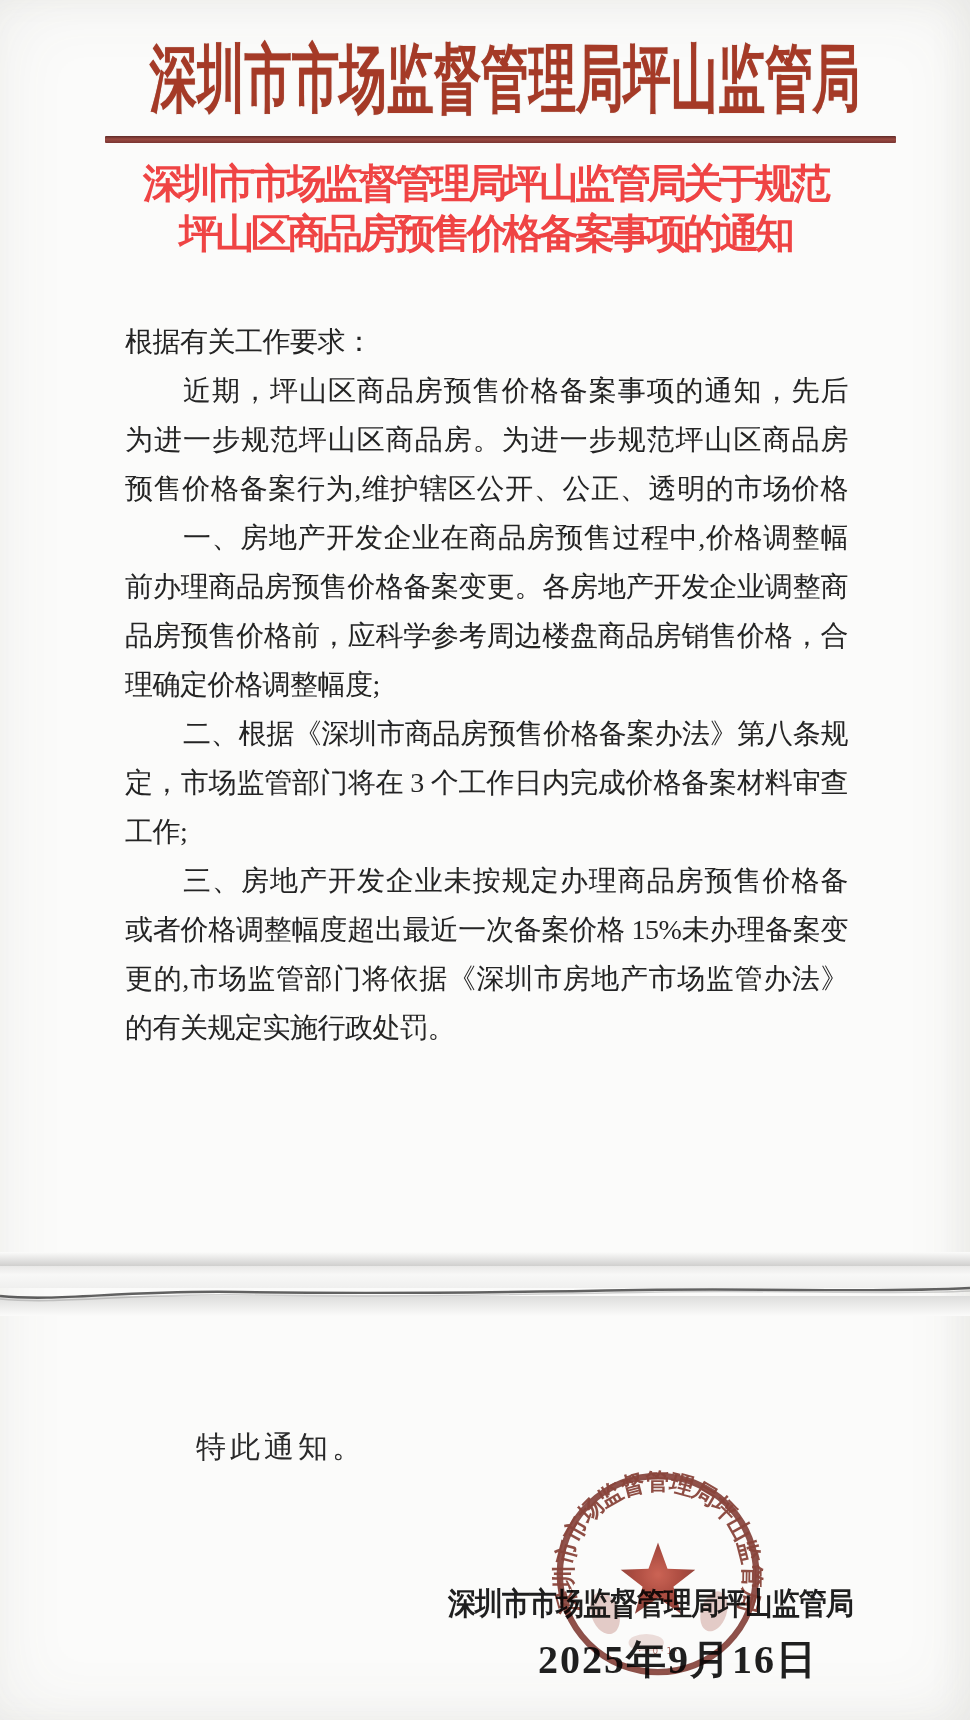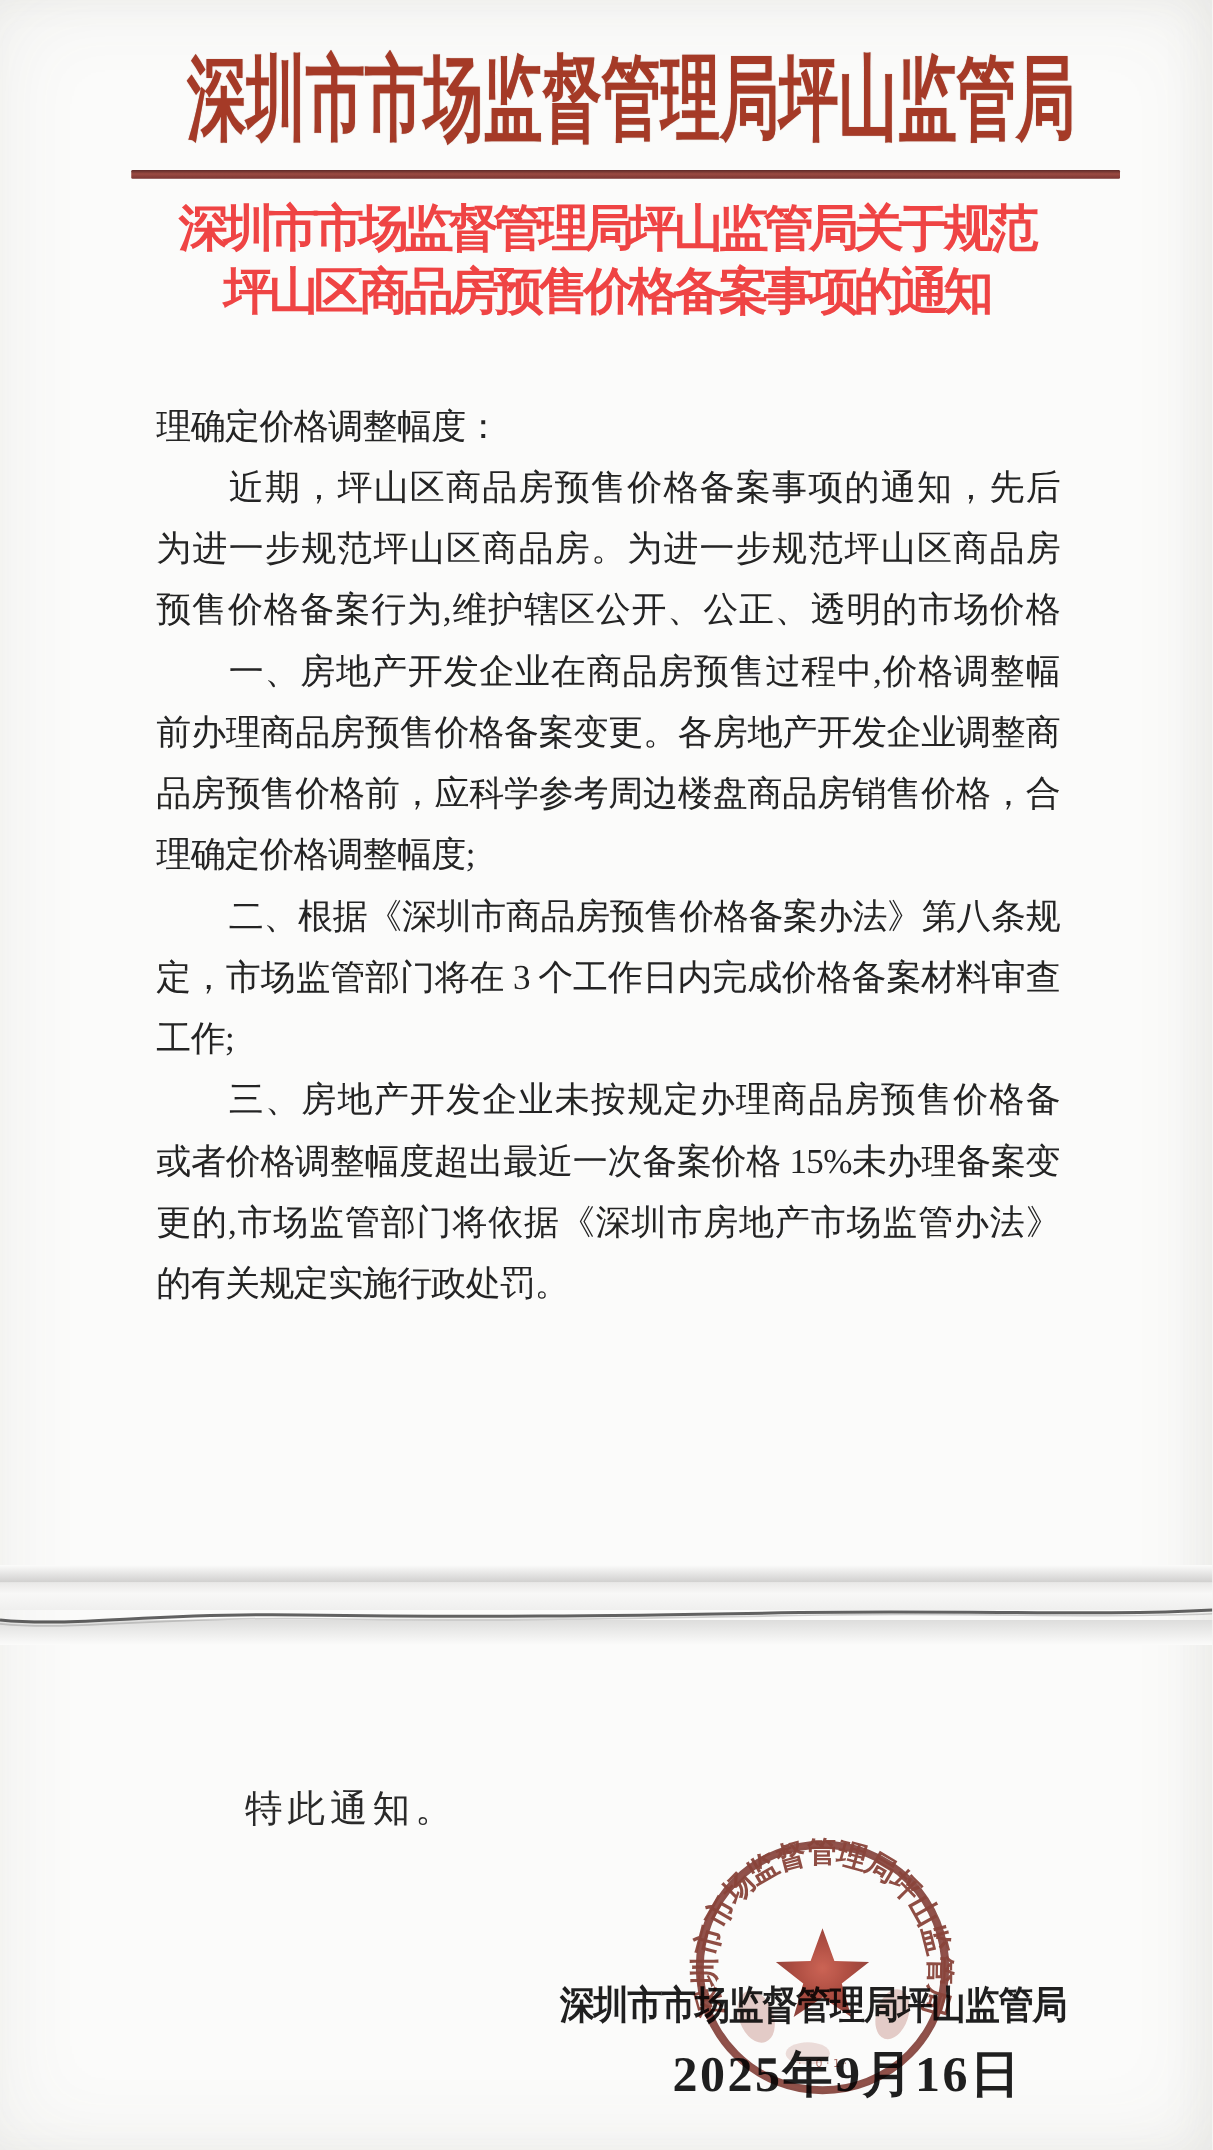--- a/index.html
+++ b/index.html
@@ -88,21 +88,21 @@
 
 <div class="letterhead">深圳市市场监督管理局坪山监管局</div>
 <div class="red-rule"></div>
 
 <div class="doc-title">
   <div>深圳市市场监督管理局坪山监管局关于规范</div>
   <div>坪山区商品房预售价格备案事项的通知</div>
 </div>
 
 <div class="body-text">
-  <div class="bline">理确定价格调整幅度：</div>
+  <div class="bline">根据有关工作要求：</div>
   <div class="bline indent jst">近期，坪山区商品房预售价格备案事项的通知，先后</div>
   <div class="bline jst">为进一步规范坪山区商品房。为进一步规范坪山区商品房</div>
   <div class="bline jst">预售价格备案行为,维护辖区公开、公正、透明的市场价格</div>
   <div class="bline indent jst">一、房地产开发企业在商品房预售过程中,价格调整幅</div>
   <div class="bline jst">前办理商品房预售价格备案变更。各房地产开发企业调整商</div>
   <div class="bline jst">品房预售价格前，应科学参考周边楼盘商品房销售价格，合</div>
   <div class="bline">理确定价格调整幅度;</div>
   <div class="bline indent jst">二、根据《深圳市商品房预售价格备案办法》第八条规</div>
   <div class="bline jst">定，市场监管部门将在 3 个工作日内完成价格备案材料审查</div>
   <div class="bline">工作;</div>

